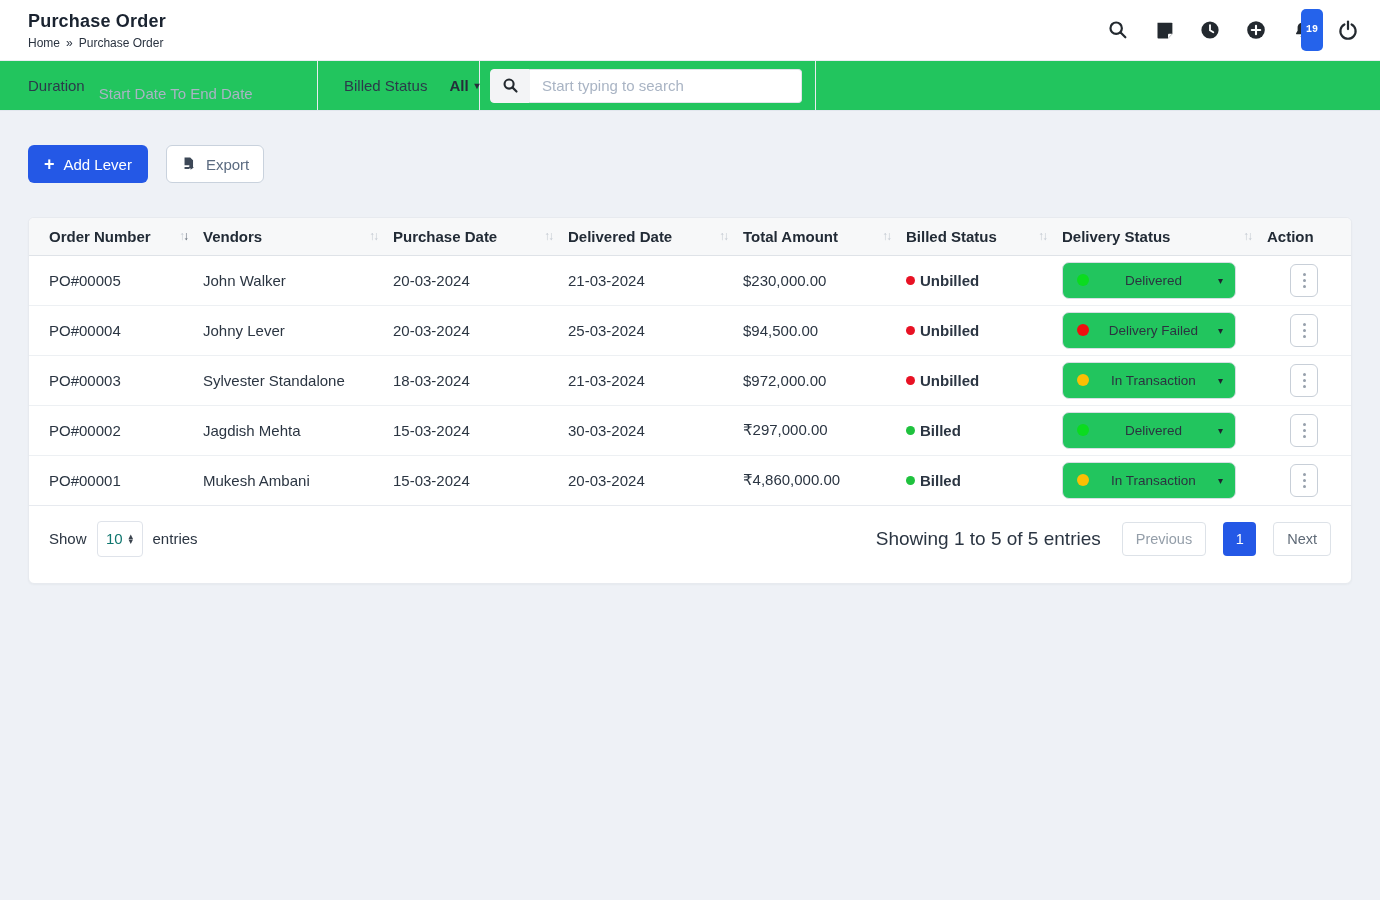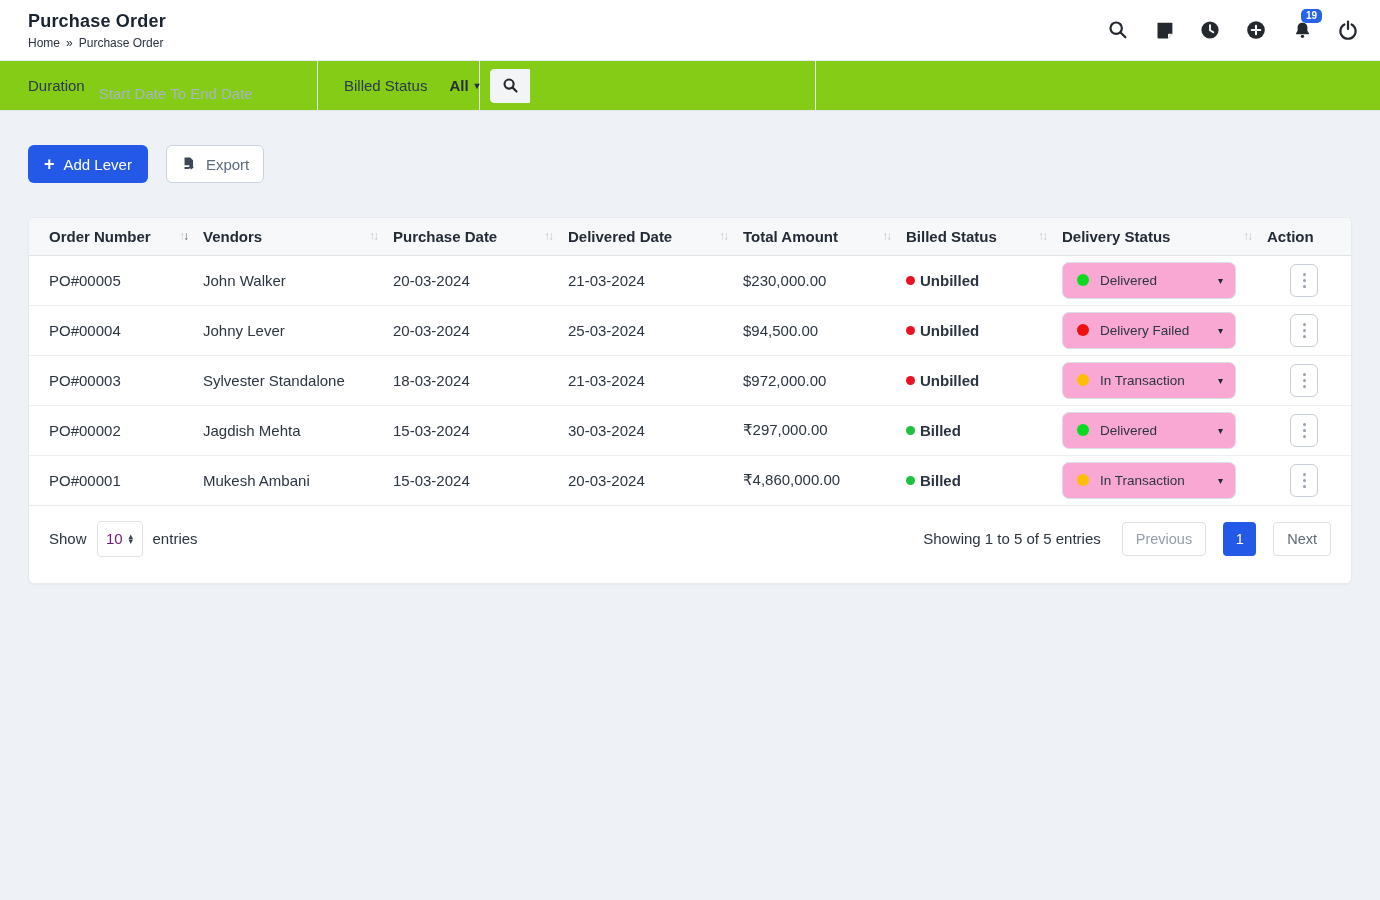--- a/index.html
+++ b/index.html
@@ -17,25 +17,25 @@
     padding:0 20px 0 28px;
   }
   .title-block .page-title { font-size:18px; font-weight:bold; color:#1a2330; letter-spacing:.2px; }
   .breadcrumb { font-size:12px; color:#2a3340; margin-top:4px; display:flex; gap:6px; align-items:center; }
   .topbar-icons { display:flex; align-items:center; gap:22px; }
   .tb-icon { width:24px; height:24px; position:relative; cursor:pointer; display:flex; align-items:center; justify-content:center; }
   .tb-icon svg { display:block; }
   .badge {
     position:absolute; top:-9px; left:11px;
     background:#2563eb; color:#fff; font-size:10px; font-weight:bold;
-    border-radius:5px; padding:2px 5px; line-height:1;
+    border-radius:5px; padding:16px 5px; line-height:1;font-family:Liberation Mono, monospace;
   }
   
   .filterbar {
-    height:50px; background:#84cc16; border-bottom:1px solid #e2e7ee;
+    height:50px; background:#22c55e; border-bottom:1px solid #e2e7ee;
     display:flex; align-items:stretch;
   }
   .f-sec { display:flex; align-items:center; }
   .f-sec.duration { padding-left:28px; width:318px; border-right:1px solid #e8ebf0; }
   .f-sec.billed { width:162px; padding-left:26px; border-right:1px solid #e8ebf0; }
   .f-sec.search-sec { width:336px; padding-left:10px; border-right:1px solid #e8ebf0; }
   .f-label { font-size:15px; color:#2b3a4a; white-space:nowrap; }
   .date-input {
     border:none; outline:none; font-size:15px; color:#2b3a4a; margin-left:14px; width:190px;
     font-family:inherit; background:transparent;margin-top:16px;
@@ -89,46 +89,46 @@
   tbody td {
     height:50px; border-bottom:1px solid #edf0f3; font-size:15px; color:#2b3542;
     vertical-align:middle; padding-right:10px;
   }
   tbody tr:last-child td { border-bottom:1px solid #e7eaef; }
   .status-cell { display:flex; align-items:center; gap:5px;font-weight:bold; }
   .dot { border-radius:50%; display:inline-block; flex:0 0 auto; }
   .dot-sm { width:9px; height:9px; }
   .dot-lg { width:12px; height:12px; }
   .dstatus {
-    width:174px; height:37px; border:1px solid #d9dee5; border-radius:7px; background:#f9a8d4;
-    display:flex; align-items:center; gap:11px; padding:0 12px 0 14px; cursor:pointer;
+    width:174px; height:37px; border:1px solid #d9dee5; border-radius:7px; background:#22c55e;
+    display:flex; align-items:center; gap:11px; padding:0 12px 0 14px; cursor:pointer;text-align:center;
   }
   .dstatus .dlabel { font-size:13.5px; color:#2b3440; flex:1; }
   .dstatus .caret { font-size:10px; color:#1f2630; }
   .action-btn {
     width:28px; height:33px; border:1px solid #c8cfd8; border-radius:6px; background:#fff;
     display:flex; flex-direction:column; align-items:center; justify-content:center; gap:3px; cursor:pointer;
   }
   .action-btn i { width:3px; height:3px; border-radius:50%; background:#97a0ac; }
   td.action-cell { text-align:center; }
   td.action-cell .action-btn { margin:0 auto; }
   
   .card-footer {
     display:flex; align-items:center; justify-content:space-between;
     padding:15px 20px 26px 20px;
   }
   .show-group { display:flex; align-items:center; gap:10px; font-size:15px; color:#2b3542;text-align:right; }
   .page-size {
     width:46px; height:36px; border:1px solid #dfe3ea; border-radius:4px; background:#fff;
     display:flex; align-items:center; justify-content:center; gap:6px; cursor:pointer;
   }
-  .page-size .num { font-size:15px; color:#701a75; }
+  .page-size .num { font-size:15px; color:#0f766e; }
   .page-size .spin { display:flex; flex-direction:column; line-height:.55; font-size:9px; color:#3a424d; }
   .pagination { display:flex; align-items:center; gap:17px; }
-  .summary { font-size:15px; color:#2b3542; margin-right:4px; }
+  .summary { font-size:19px; color:#2b3542; margin-right:4px; }
   .pg-btn {
     height:34px; border:1px solid #dde2e8; border-radius:4px; background:#fff;
     font-size:14.5px; padding:8px 13px; cursor:pointer; font-family:inherit;
   }
   .pg-prev { color:#949ea9; }
   .pg-next { color:#5f6a77; }
   .pg-page {
     height:34px; min-width:33px; border:none; border-radius:4px; background:#2458e6;
     color:#fff; font-size:14.5px; cursor:pointer; font-family:inherit;
   }
@@ -199,20 +199,21 @@
     </button>
   </div>
   <div class="f-sec search-sec">
     <div class="search-group">
       <div class="search-prepend">
         <svg width="17" height="17" viewBox="0 0 24 24" fill="none" stroke="#23292f" stroke-width="3" stroke-linecap="round">
           <circle cx="10" cy="10" r="6.4"></circle>
             <line x1="15" y1="15" x2="20.5" y2="20.5"></line>
         </svg>
       </div>
+      <input class="search-input" type="text" placeholder="Start typing to search" style="">
     </div>
   </div>
 </div>
 
 <div class="content">
   <div class="btn-row">
     <button class="btn-primary">
       <span class="plus">+</span>
       <span>Add Lever</span>
     </button>

